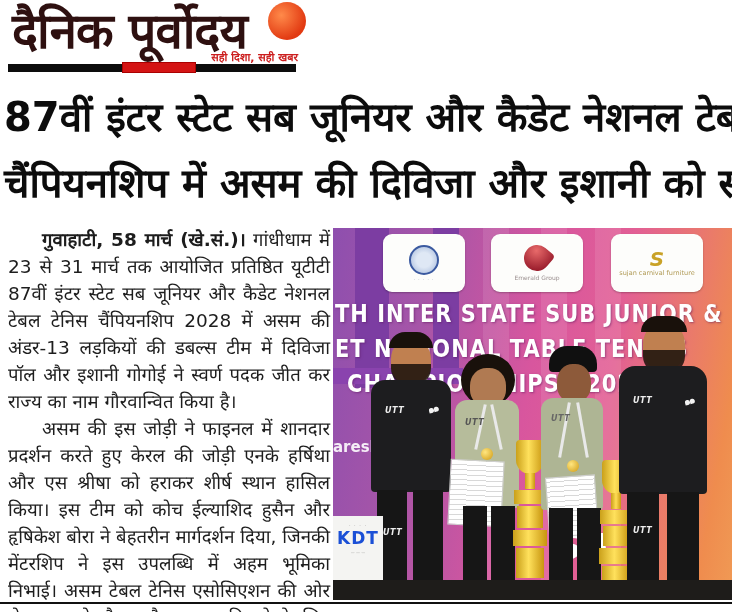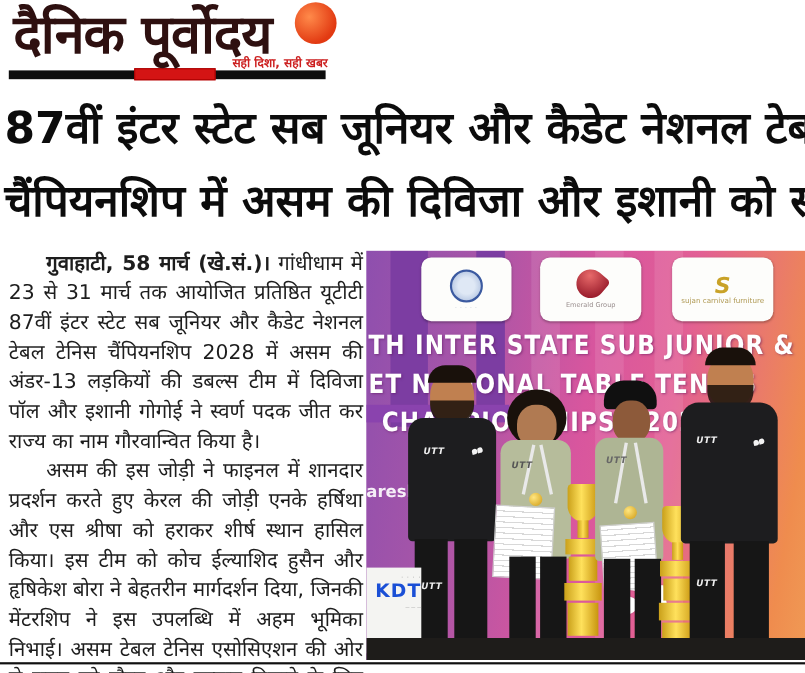--- a/index.html
+++ b/index.html
@@ -82,21 +82,21 @@
   .lanyard { position:absolute; width:3px; background:#e9e9e9; }
   .trophy { position:absolute; }
   .cup { position:absolute; left:3px; top:0; width:28px; height:34px;
     background:linear-gradient(90deg,#caa01a,#ffe15c 45%,#c8950f); border-radius:4px 4px 14px 14px; }
   .cup:before { content:""; position:absolute; left:9px; top:33px; width:10px; height:16px;
     background:linear-gradient(90deg,#caa01a,#ffdd55,#c8950f); }
   .tier { position:absolute; background:linear-gradient(90deg,#caa01a,#ffe15c 45%,#c8950f); }
 
   .stage { position:absolute; left:0; bottom:0; width:100%; height:20px; background:#1e1c1a; }
   .kdt-sign { position:absolute; left:0; top:288px; width:50px; height:78px; background:#f4f4f2;
-    padding-top:6px; text-align:right; }
+    padding-top:6px; text-align:center; }
   .kdt-cap { font-size:5px; color:#888; letter-spacing:1px; }
   .kdt-text { font-size:17px; font-weight:900; color:#1a4fd6; letter-spacing:1px; }
   .kdt-sub { font-size:4px; color:#999; margin-top:2px; }
 
   .bottom-rule { position:absolute; left:0px; top:602px; width:732px; height:2px; background:#111; }
 </style>
 </head>
 <body>
 
 <div class="page">

